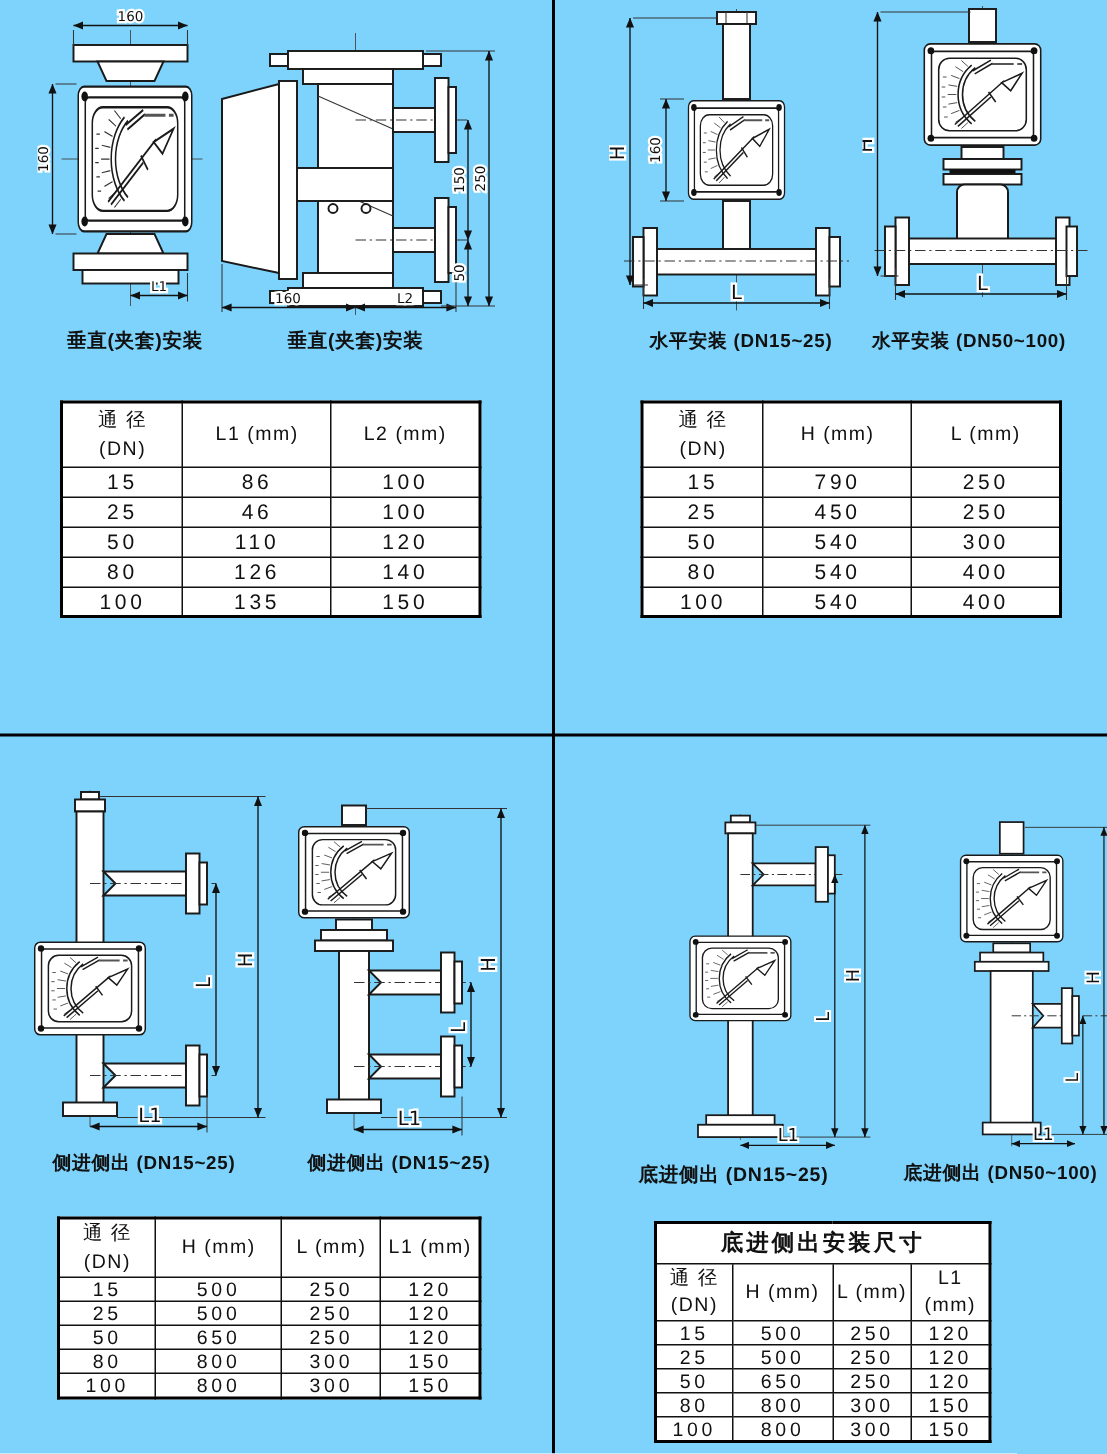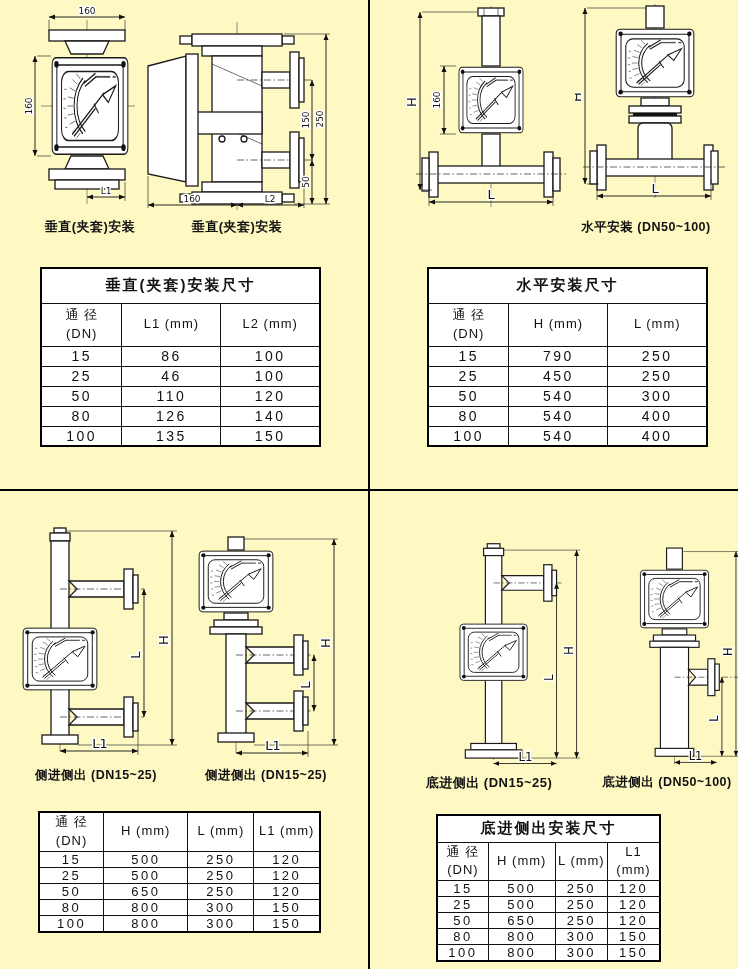--- a/index.html
+++ b/index.html
@@ -1,17 +1,17 @@
 <!DOCTYPE html>
 <html><head>
 <meta charset="utf-8">
 <style>
 * { margin:0; padding:0; box-sizing:border-box; }
 html,body { background:#ffffff; }
-.page { position:relative; width:738px; height:969px; background:#fef9c3;
+.page { position:relative; width:738px; height:969px; background:#7dd3fc;
         font-family:"Liberation Sans","DejaVu Sans",sans-serif; color:#111; overflow:hidden; }
 .vdiv { position:absolute; left:368px; top:0; width:2px; height:969px; background:#000; }
 .hdiv { position:absolute; left:0; top:489px; width:738px; height:2px; background:#000; }
 .quad { position:absolute; width:369px; }
 .q-tl { left:0;   top:0;   height:489px; }
 .q-tr { left:370px; top:0; height:489px; }
 .q-bl { left:0;   top:491px; height:478px; }
 .q-br { left:370px; top:491px; height:478px; }
 .drw { position:absolute; }
 .cap { position:absolute; text-align:center; font-weight:bold; font-size:13px; letter-spacing:0.5px; white-space:nowrap; }
@@ -166,23 +166,20 @@
     <span class="cap" style="left:10px; top:218px; width:160px">垂直(夹套)安装</span>
     <span class="cap" style="left:157px; top:218px; width:160px">垂直(夹套)安装</span>
 
     <table class="dims t-big" style="left:40px; top:267px; width:281px">
       <colgroup>
           <col style="width:29%">
           <col style="width:35.5%">
           <col style="width:35.5%">
         </colgroup>
       <thead>
-        <tr>
-            <th class="ttl" colspan="3">垂直(夹套)安装尺寸</th>
-          </tr>
         <tr class="hdr">
             <th>通 径
 (DN)</th>
             <th>L1 (mm)</th>
             <th>L2 (mm)</th>
           </tr>
       </thead>
       <tbody>
           <tr>
             <td>15</td>
@@ -272,32 +269,30 @@
         <line x1="12" y1="182" x2="24" y2="182" class="tn"></line>
         <line x1="10" y1="6" x2="10" y2="182" class="dim"></line>
         <text x="6" y="95" text-anchor="middle" transform="rotate(-90 6 95)" class="dtb">H</text>
         <line x1="22" y1="177" x2="22" y2="198" class="tn"></line>
         <line x1="136" y1="177" x2="136" y2="198" class="tn"></line>
         <line x1="22" y1="194" x2="136" y2="194" class="dim"></line>
         <text x="80" y="191" text-anchor="middle" class="dtb">L</text>
       </g>
     </svg>
 
+    <span class="cap" style="left:34px; top:219px; width:180px; font-size:12.5px">水平安装 (DN15~25)</span>
     <span class="cap" style="left:194px; top:219px; width:164px; font-size:12.5px">水平安装 (DN50~100)</span>
 
     <table class="dims t-big" style="left:57px; top:267px; width:281px">
       <colgroup>
           <col style="width:29%">
           <col style="width:35.5%">
           <col style="width:35.5%">
         </colgroup>
       <thead>
-        <tr>
-            <th class="ttl" colspan="3">水平安装尺寸</th>
-          </tr>
         <tr class="hdr">
             <th>通 径
 (DN)</th>
             <th>H (mm)</th>
             <th>L (mm)</th>
           </tr>
       </thead>
       <tbody>
           <tr>
             <td>15</td>

